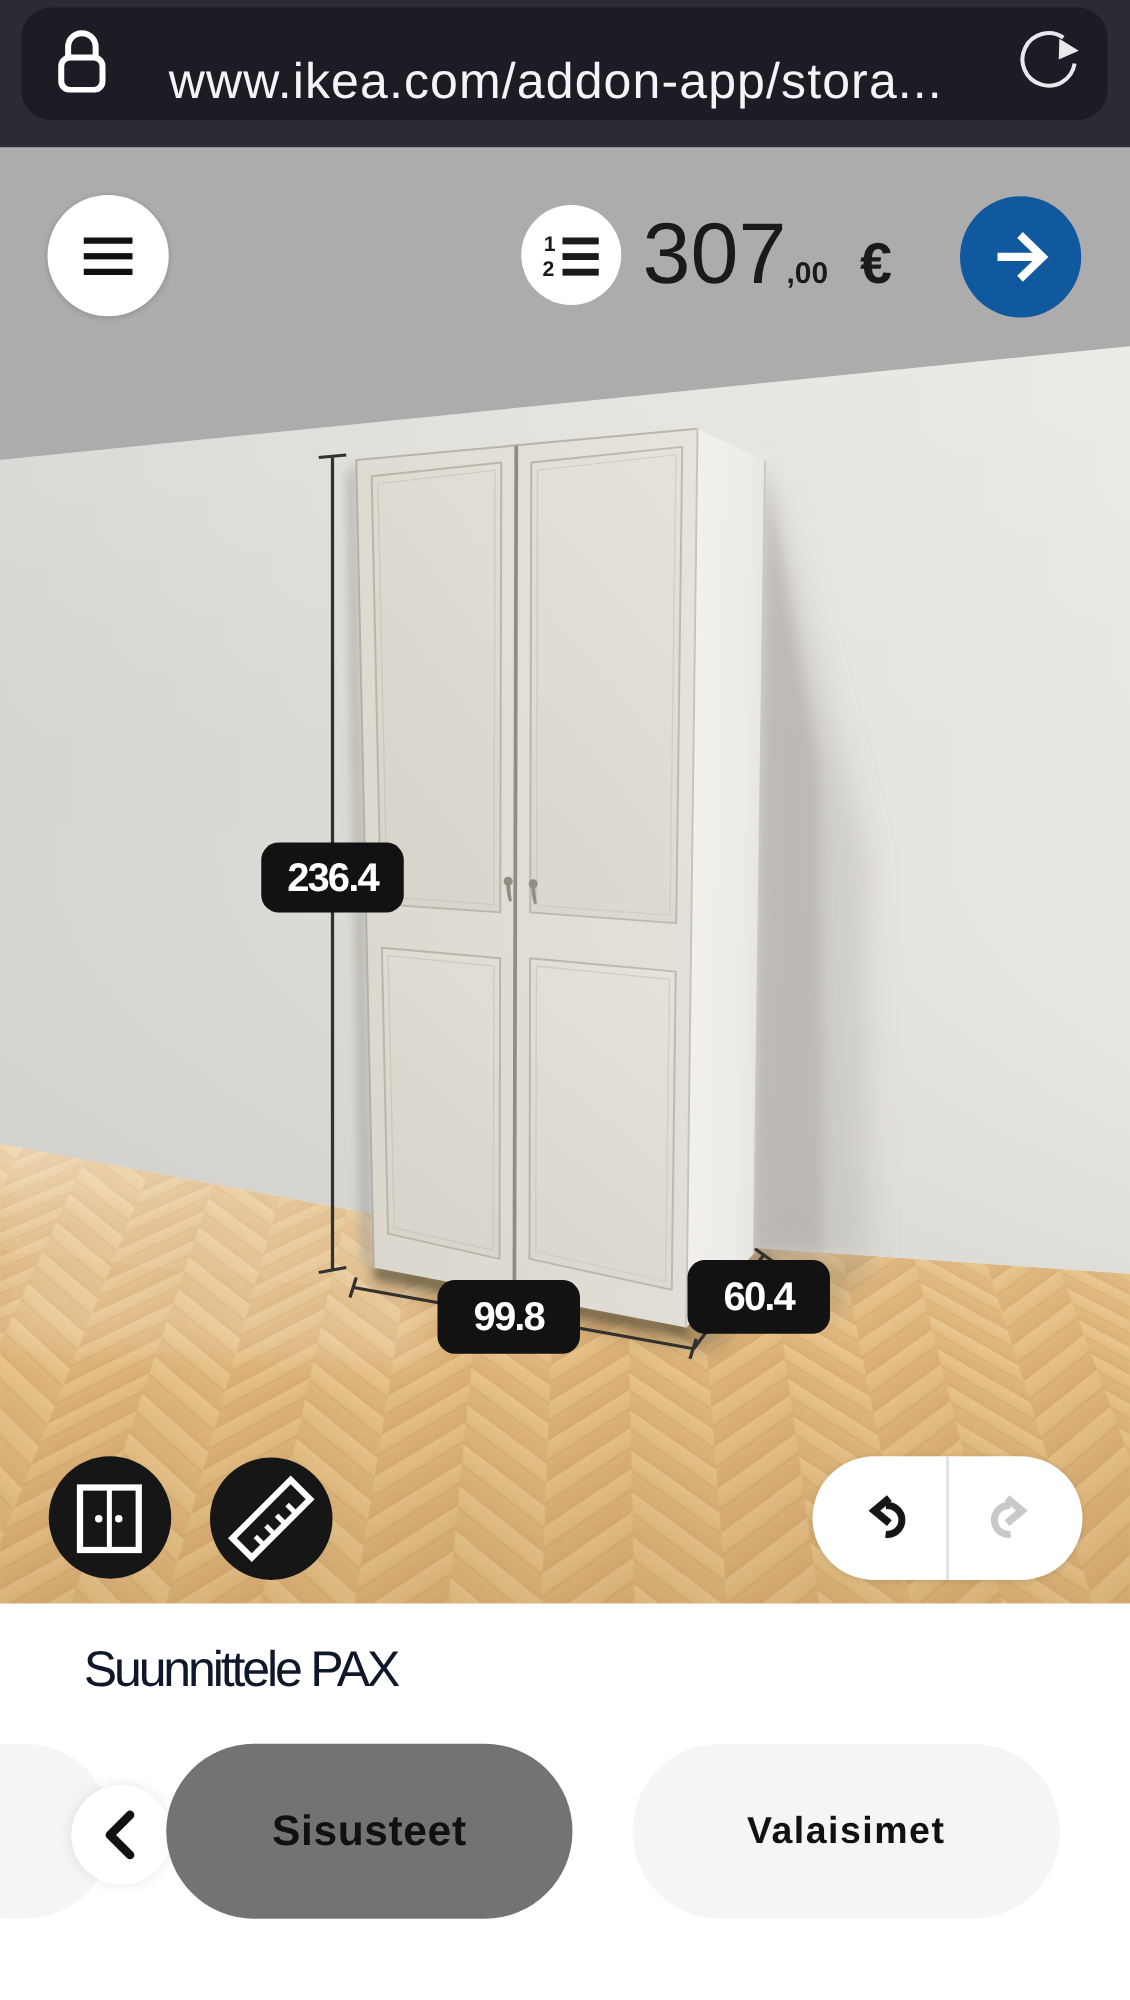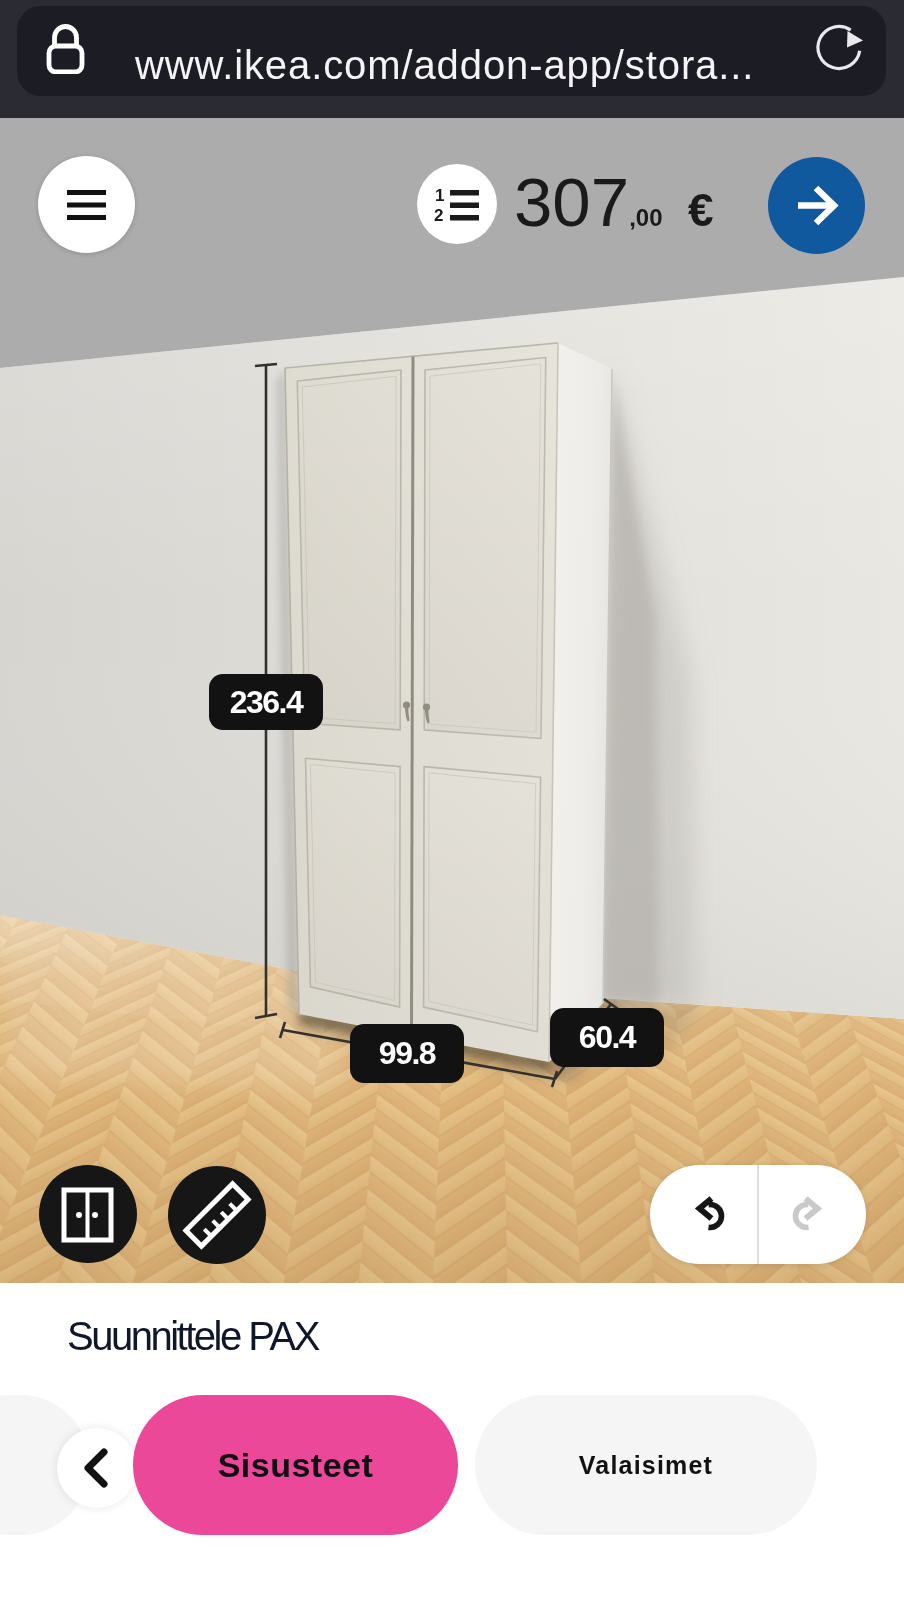--- a/index.html
+++ b/index.html
@@ -319,15 +319,15 @@
 <div class="abs" style="left:31px;top:1316px;font-size:40px;line-height:40px;font-weight:normal;color:#0f172a;letter-spacing:-2.5px;margin-left:36px;">Suunnittele PAX</div>
 
 <div class="abs" style="left:-62px;top:1395px;width:152px;height:140px;border-radius:70px;background:#f5f5f5;"></div>
 
 <div class="abs" style="left:57px;top:1428px;width:80px;height:80px;border-radius:50%;background:#ffffff;box-shadow:0 0 10px rgba(0,0,0,0.10);"></div>
 
 <svg class="abs" style="left:57px;top:1428px;" width="80" height="80" viewBox="0 0 80 80">
   <polyline points="47,24 31,40 47,56" fill="none" stroke="#111111" stroke-width="7" stroke-linecap="round" stroke-linejoin="round"></polyline>
 </svg>
 
-<div class="abs" style="left:133px;top:1395px;width:325px;height:140px;border-radius:70px;background:#ec4899;text-align:center;line-height:140px;font-size:34px;font-weight:bold;color:#111111;letter-spacing:0.5px;">Sisusteet</div>
-
-<div class="abs" style="left:475px;top:1395px;width:342px;height:140px;border-radius:70px;background:#f5f5f5;text-align:center;line-height:140px;font-size:25px;font-weight:bold;color:#111111;letter-spacing:1.2px;">Valaisimet</div>
+<div class="abs" style="left:133px;top:1395px;width:325px;height:140px;border-radius:70px;background:#737373;text-align:center;line-height:140px;font-size:34px;font-weight:bold;color:#111111;letter-spacing:0.5px;">Sisusteet</div>
+
+<div class="abs" style="left:506px;top:1395px;width:342px;height:140px;border-radius:70px;background:#f5f5f5;text-align:center;line-height:140px;font-size:30px;font-weight:bold;color:#111111;letter-spacing:1.2px;">Valaisimet</div>
 
 </body></html>

